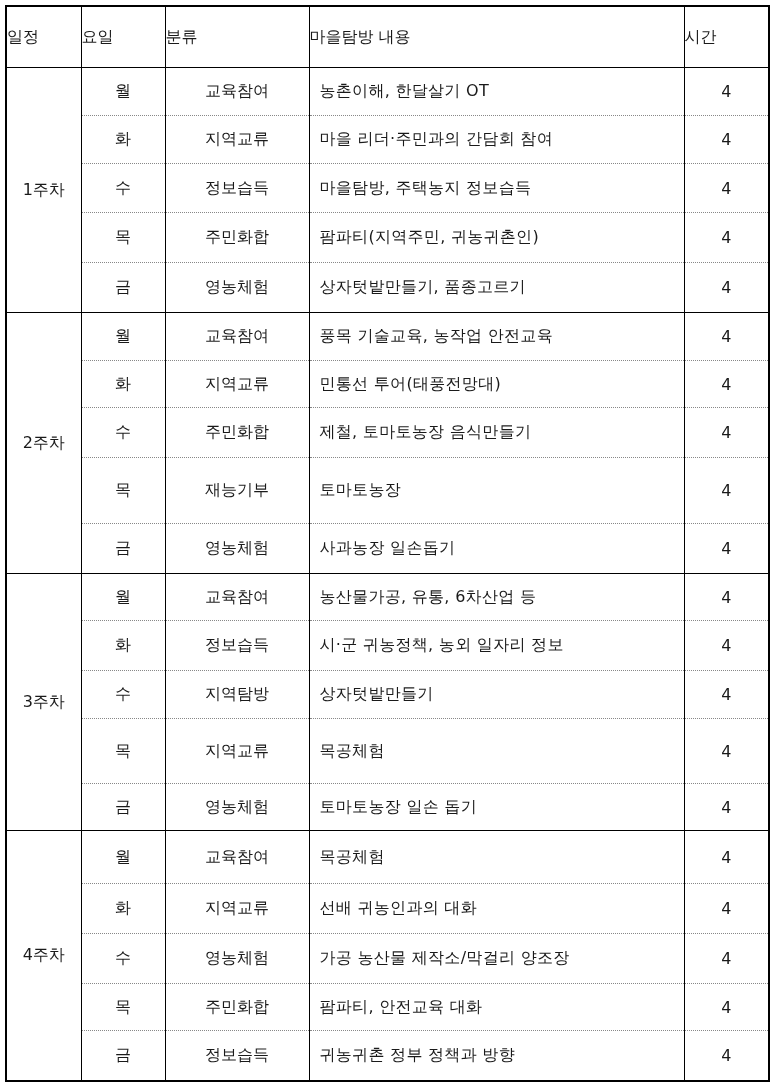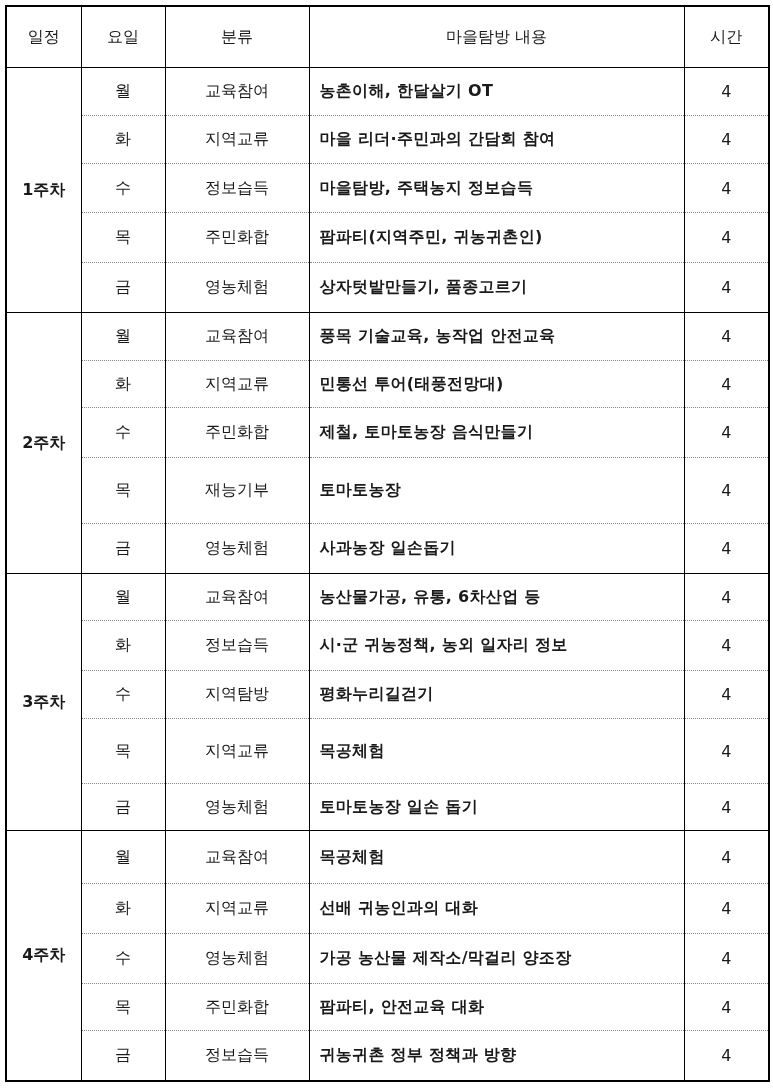--- a/index.html
+++ b/index.html
@@ -9,25 +9,25 @@
     position: absolute; left: 5px; top: 5px;
     width: 763px; border-collapse: collapse; table-layout: fixed;
     border: 2px solid #000;
   }
   col.c-week { width: 75px; }
   col.c-day { width: 84px; }
   col.c-cat { width: 144px; }
   col.c-prog { width: 375px; }
   col.c-hour { width: 85px; }
   th, td { font-size: 16px; font-weight: normal; padding: 0; vertical-align: middle; }
-  thead th { height: 60px; text-align: center; border: 1px solid #000; border-bottom: 1.5px solid #000; }
+  thead th { height: 60px; text-align: left; border: 1px solid #000; border-bottom: 1.5px solid #000; }
   tbody td { border-left: 1px solid #000; border-right: 1px solid #000;
              border-bottom: 1px dotted #888; text-align: center; }
-  tbody td.prog { text-align: left; padding-left: 10px; letter-spacing: 0.3px; font-weight: bold; }
-  tbody td.week { border-bottom: 1.5px solid #000; font-weight: bold; }
+  tbody td.prog { text-align: left; padding-left: 10px; letter-spacing: 0.3px; }
+  tbody td.week { border-bottom: 1.5px solid #000; }
   tbody tr.last td { border-bottom: 1.5px solid #000; }
 </style>
 </head>
 <body>
 
 <table class="schedule">
   <colgroup>
     <col class="c-week">
       <col class="c-day">
       <col class="c-cat">
@@ -115,21 +115,21 @@
       </tr>
       <tr style="height: 50px;">
         <td>화</td>
         <td>정보습득</td>
         <td class="prog">시·군 귀농정책, 농외 일자리 정보</td>
         <td>4</td>
       </tr>
       <tr style="height: 48px;">
         <td>수</td>
         <td>지역탐방</td>
-        <td class="prog">평화누리길걷기</td>
+        <td class="prog">상자텃밭만들기</td>
         <td>4</td>
       </tr>
       <tr style="height: 65px;">
         <td>목</td>
         <td>지역교류</td>
         <td class="prog">목공체험</td>
         <td>4</td>
       </tr>
       <tr class="last" style="height: 47px;">
         <td>금</td>

